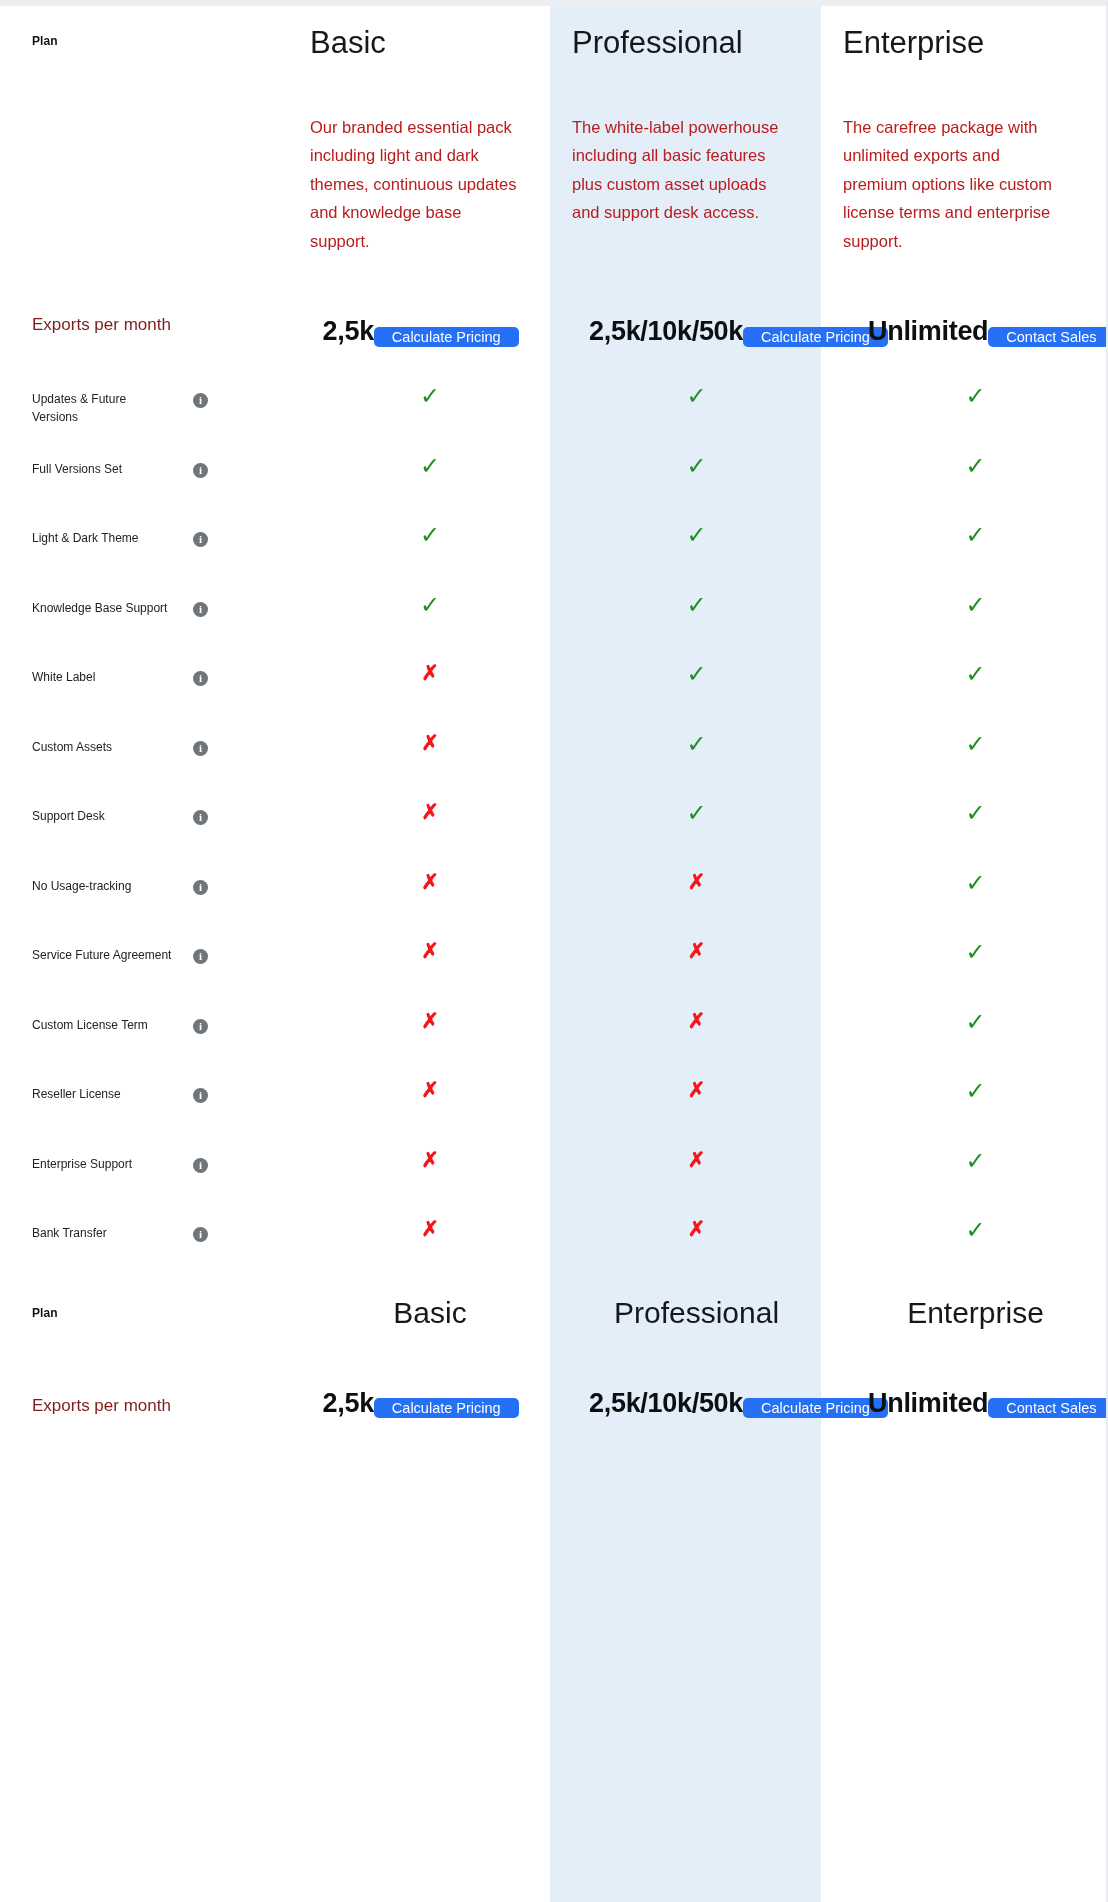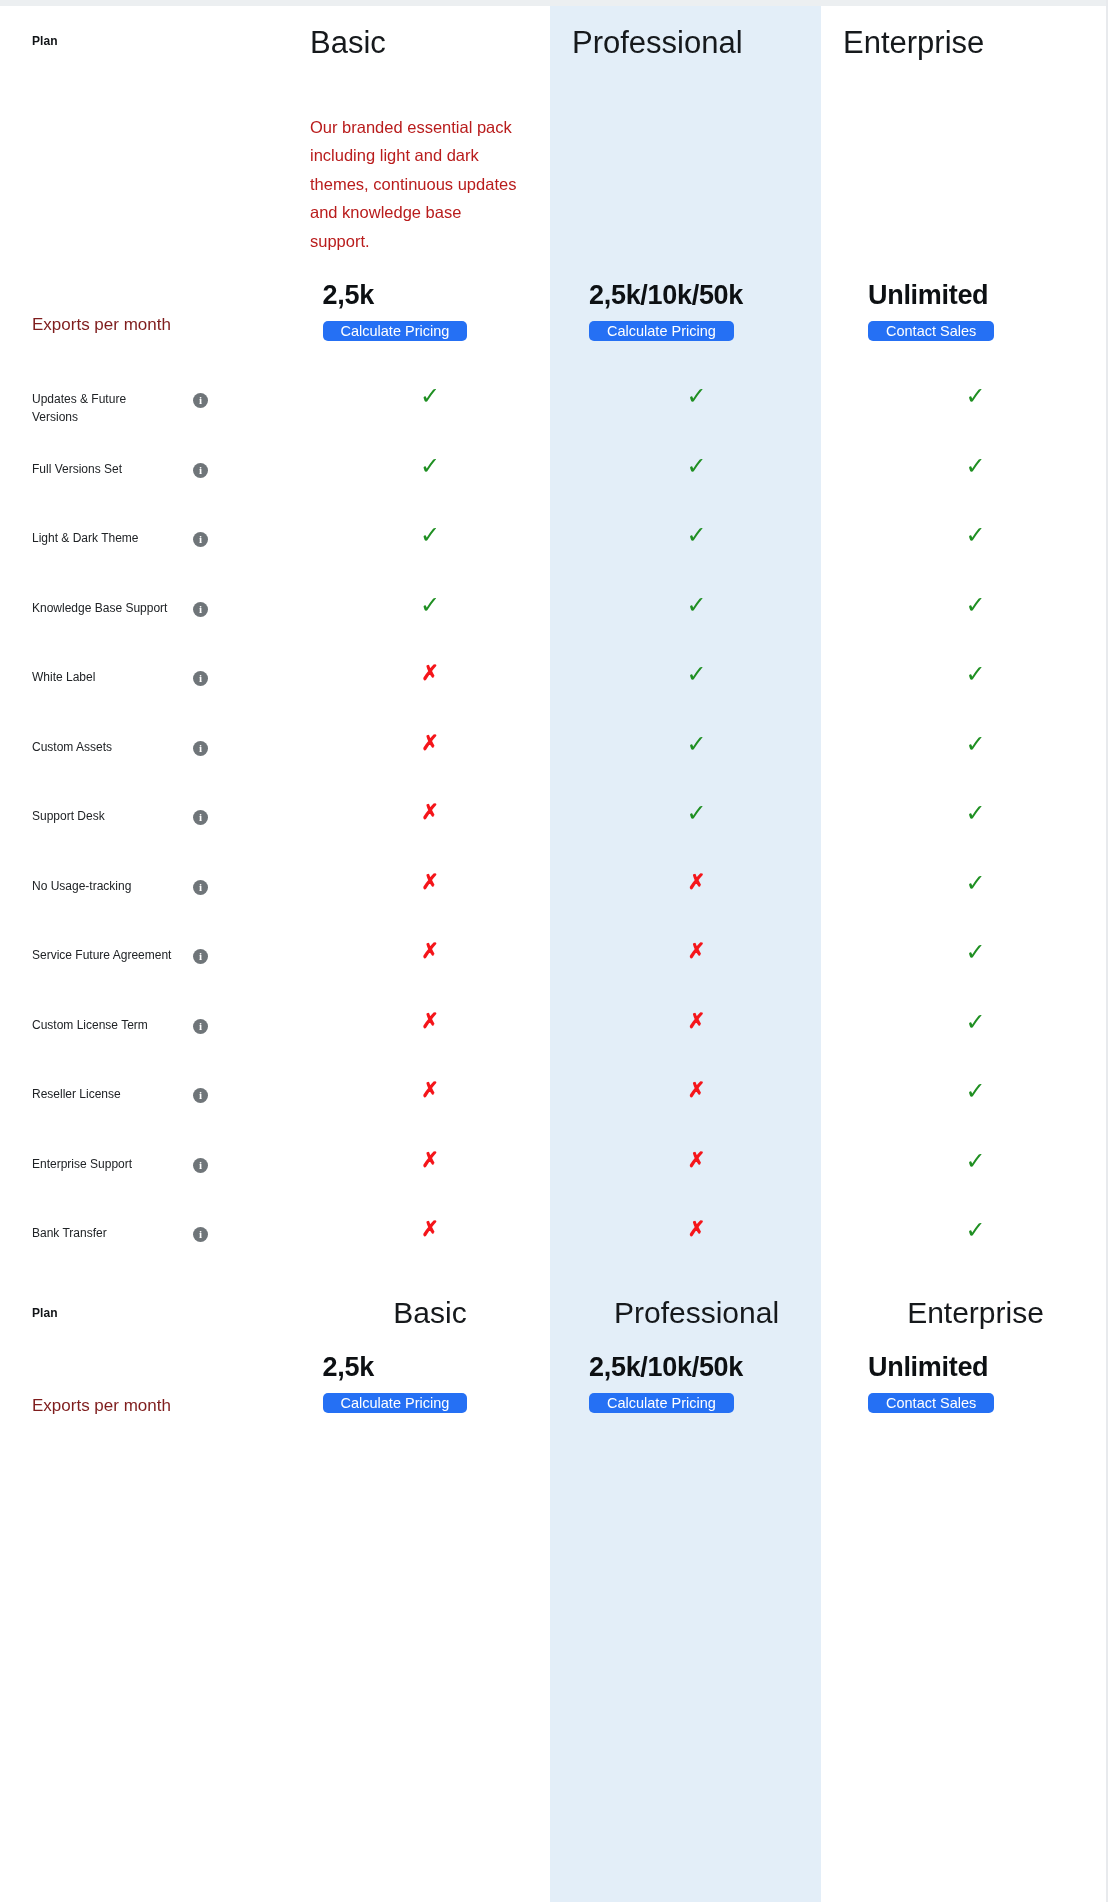--- a/index.html
+++ b/index.html
@@ -104,23 +104,24 @@
     height: 90px;
     padding-top: 0;
   }
   .label-text {
     font-size: 17px;
     color: #7f1d1d;
     line-height: 1.55;
   }
   .price-wrap {
     display: flex;
-    flex-direction: column;
-    align-items: flex-start;
+    flex-direction: row;
+    align-items: center;
     width: 215px;
+    margin-top: 36px;
   }
   .price-amount {
     font-size: 27px;
     font-weight: bold;
     color: #0d1013;
     letter-spacing: -0.3px;
     line-height: 1.15;
   }
   .cta-btn {
     margin-top: 10px;
@@ -214,20 +215,26 @@
       <div class="cell-plan col-ent">
         <div class="plan-title">Enterprise</div>
       </div>
     </div>
 
     <div class="row desc-row">
       <div class="cell-label"></div>
       <div class="cell-plan col-basic">
         <div class="desc">Our branded essential pack including light and dark themes, continuous updates and knowledge base support.</div>
       </div>
+      <div class="cell-plan col-pro">
+        <div class="desc">The white-label powerhouse including all basic features plus custom asset uploads and support desk access.</div>
+      </div>
+      <div class="cell-plan col-ent">
+        <div class="desc">The carefree package with unlimited exports and premium options like custom license terms and enterprise support.</div>
+      </div>
     </div>
 
     <div class="row price-row">
       <div class="cell-label">
         <span class="label-text">Exports per month</span>
       </div>
       <div class="cell-plan col-basic">
         <div class="price-wrap">
           <div class="price-amount">2,5k</div>
           <button class="cta-btn">Calculate Pricing</button>

